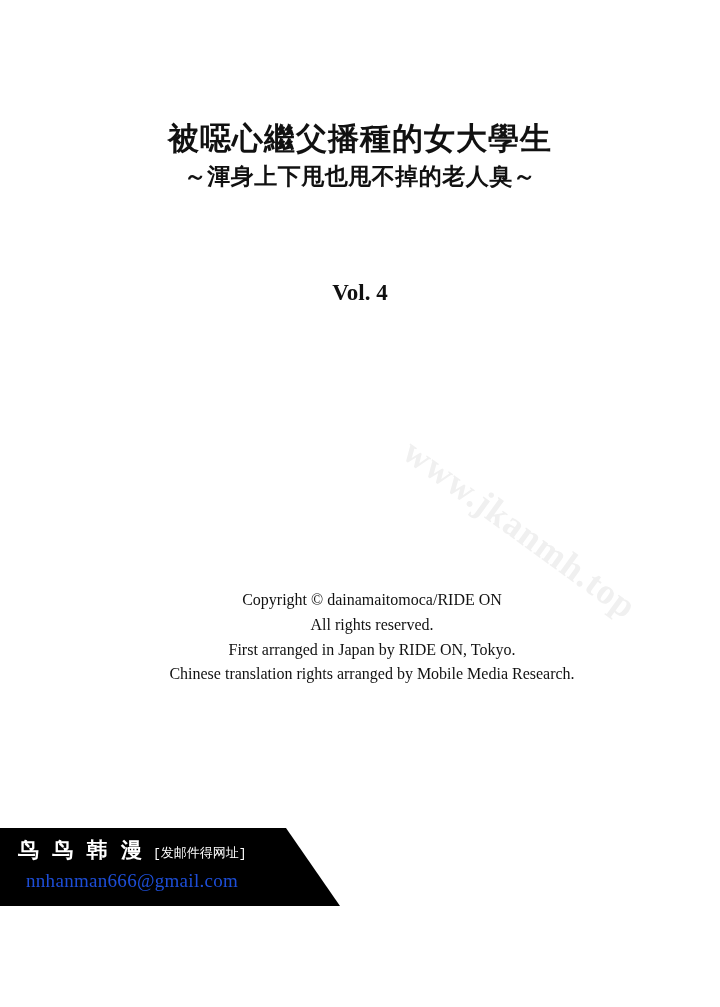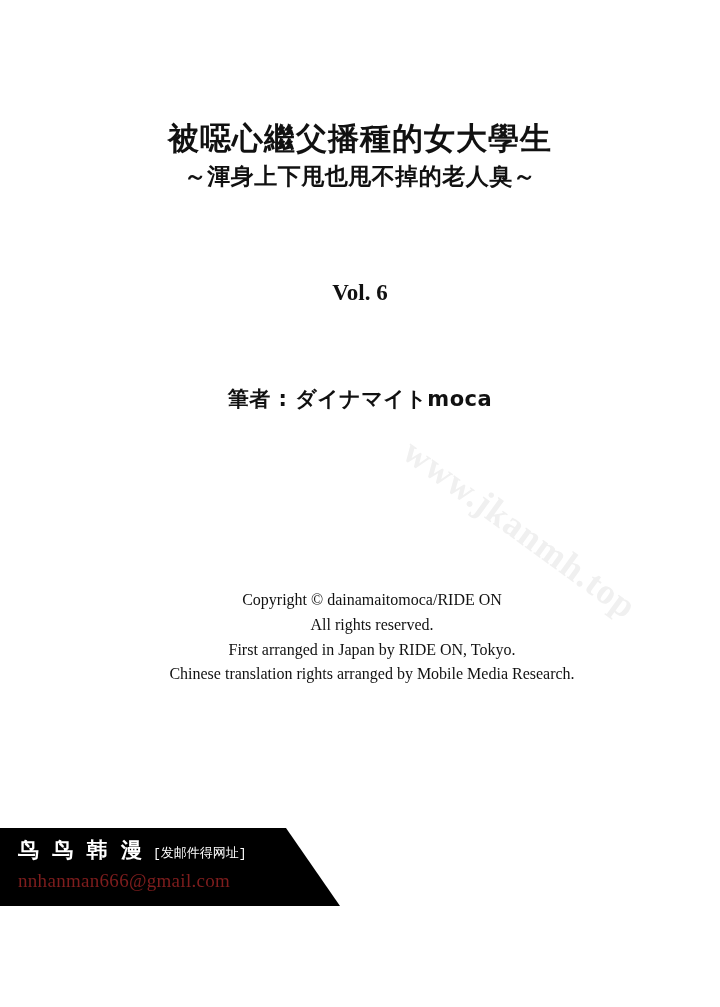--- a/index.html
+++ b/index.html
@@ -151,38 +151,38 @@
   .brand-note {
     font-family: Liberation Mono, monospace;
     font-size: 13px;
     color: #ffffff;
     white-space: nowrap;
   }
   .banner-email {
     margin-top: 6px;
     font-family: "Liberation Serif", serif;
     font-size: 19px;
-    color: #7f1d1d;
+    color: #1d4ed8;
     letter-spacing: 0.3px;
     white-space: nowrap;
+    margin-left: 8px;
   }
 </style>
 </head>
 <body>
 
 <div class="page">
 
   <div class="title-block">
     <div class="main-title">被噁心繼父播種的女大學生</div>
     <div class="sub-title">～渾身上下甩也甩不掉的老人臭～</div>
   </div>
 
-  <div class="volume">Vol. 6</div>
-
-  <div class="author">筆者 : ダイナマイトmoca</div>
+  <div class="volume">Vol. 4</div>
+
 
   <div class="watermark">www.jkanmh.top</div>
 
   <div class="copyright">
     <div>Copyright © dainamaitomoca/RIDE ON</div>
     <div>All rights reserved.</div>
     <div>First arranged in Japan by RIDE ON, Tokyo.</div>
     <div>Chinese translation rights arranged by Mobile Media Research.</div>
   </div>
 

